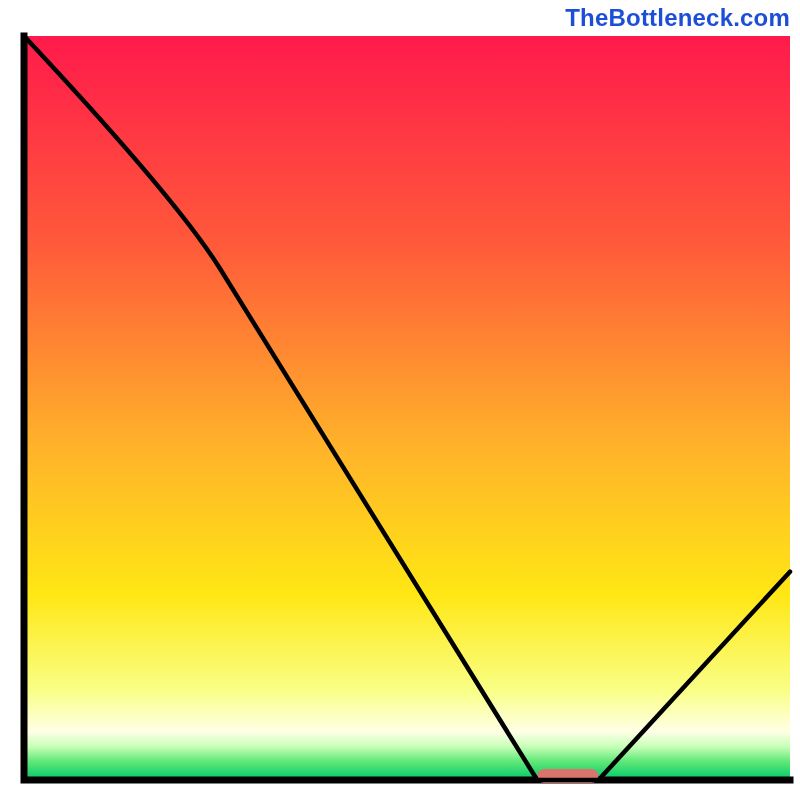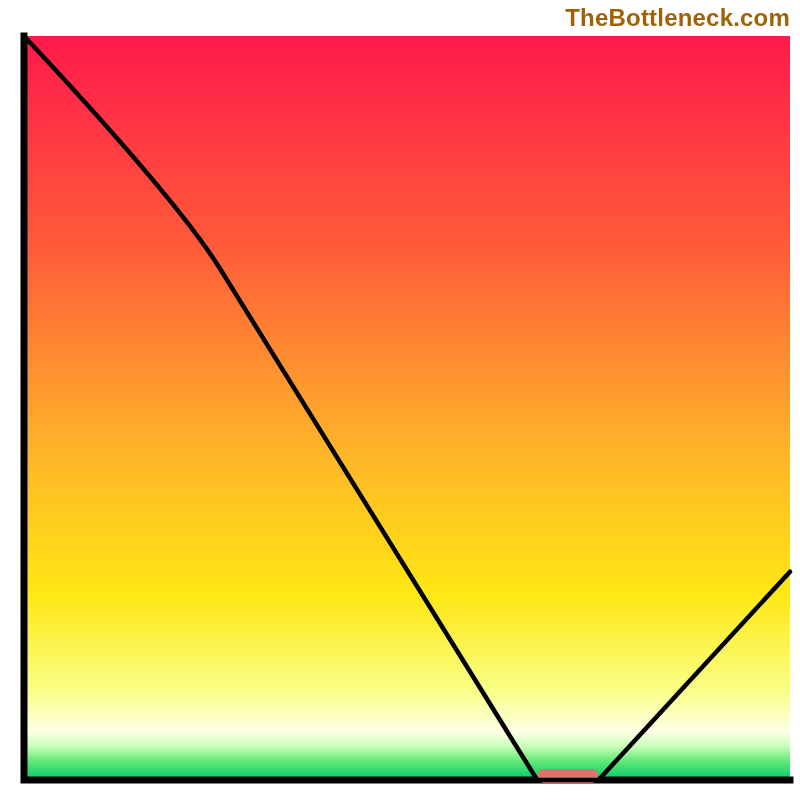--- a/index.html
+++ b/index.html
@@ -15,21 +15,21 @@
     position: relative;
     width: 800px;
     height: 800px;
   }
   .attribution {
     position: absolute;
     top: 4px;
     right: 10px;
     font-size: 24px;
     font-weight: bold;
-    color: #a16207;
+    color: #1d4ed8;
     letter-spacing: 0.2px;
   }
   svg {
     display: block;
   }
 </style>
 </head>
 <body>
 
 <div class="container">

